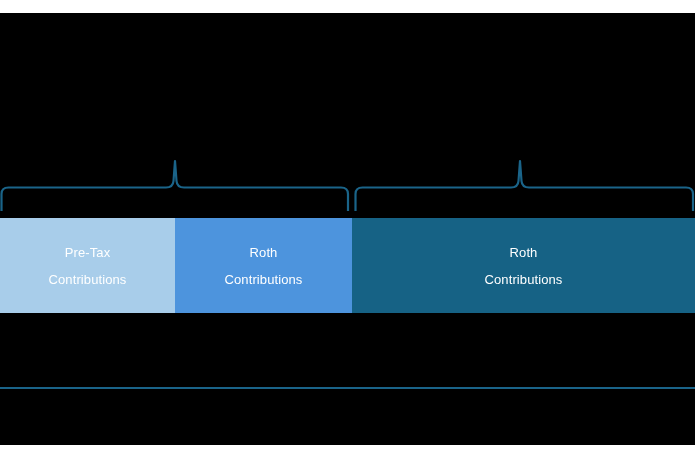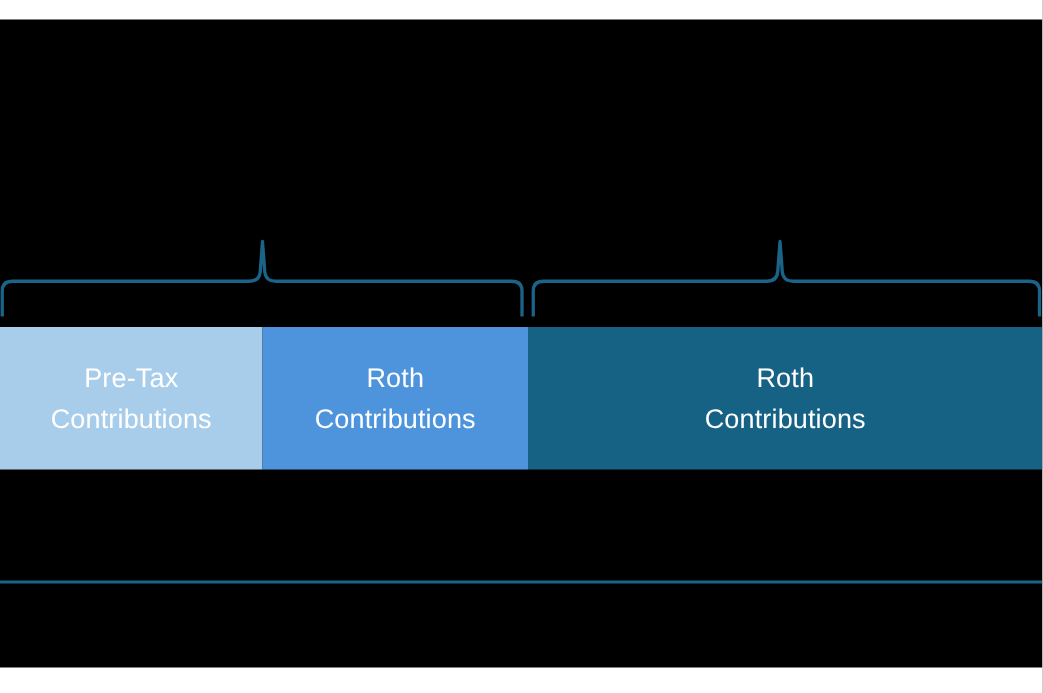--- a/index.html
+++ b/index.html
@@ -58,21 +58,21 @@
     align-items: stretch;
   }
   .bar-segment {
     display: flex;
     flex-direction: column;
     align-items: center;
     justify-content: center;
     box-sizing: border-box;
     text-align: center;
     color: #ffffff;
-    font-size: 18px;
+    font-size: 13px;
     line-height: 27px;
     letter-spacing: 0.1px;
   }
   .bar-segment .seg-line {
     display: block;
     white-space: nowrap;
   }
   
   .divider-rule {
     position: absolute;

